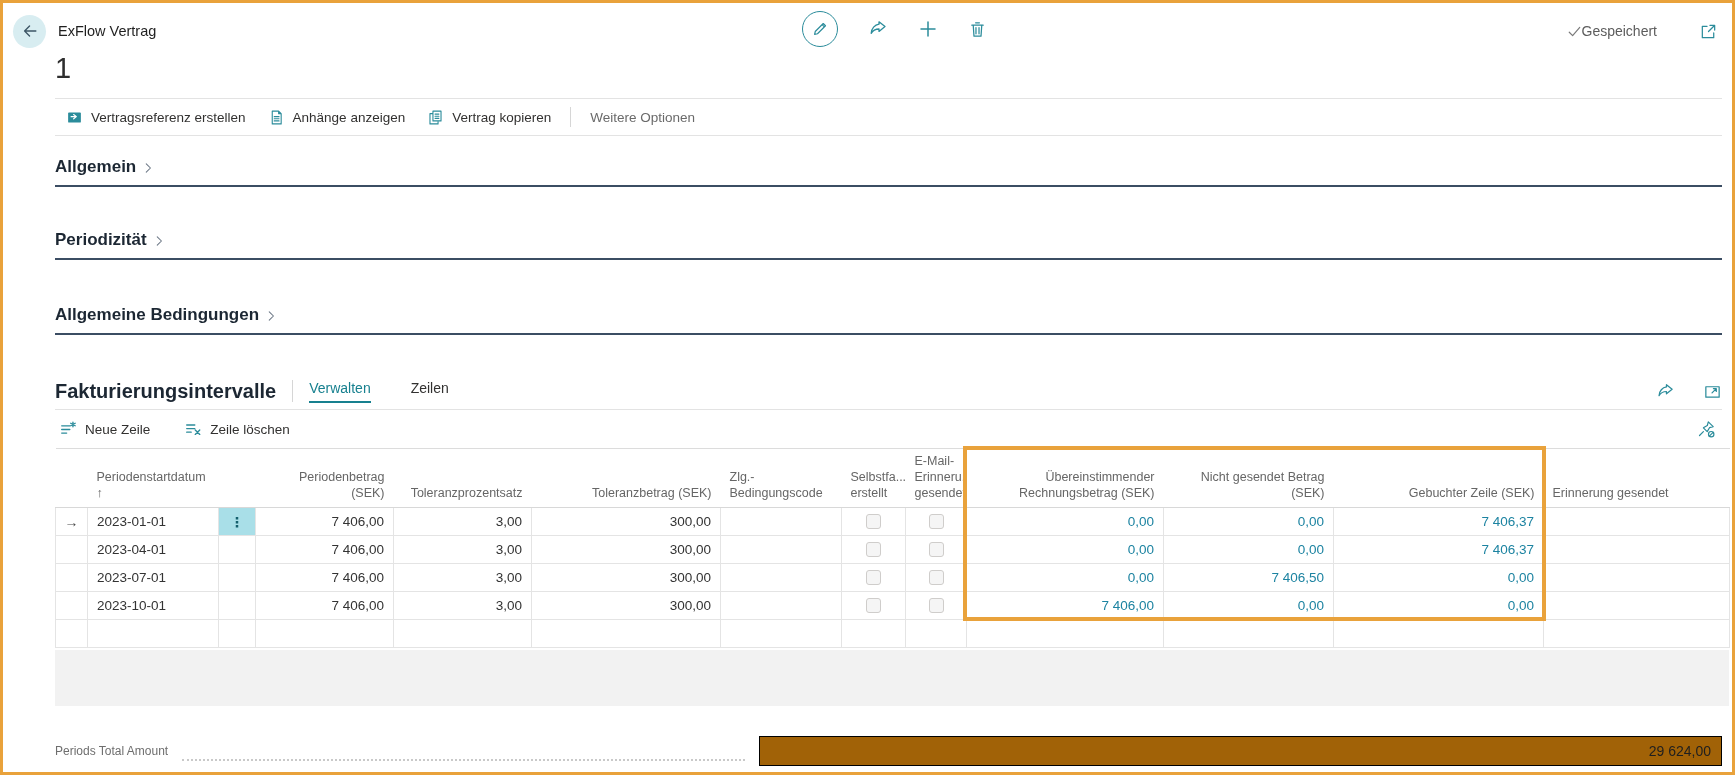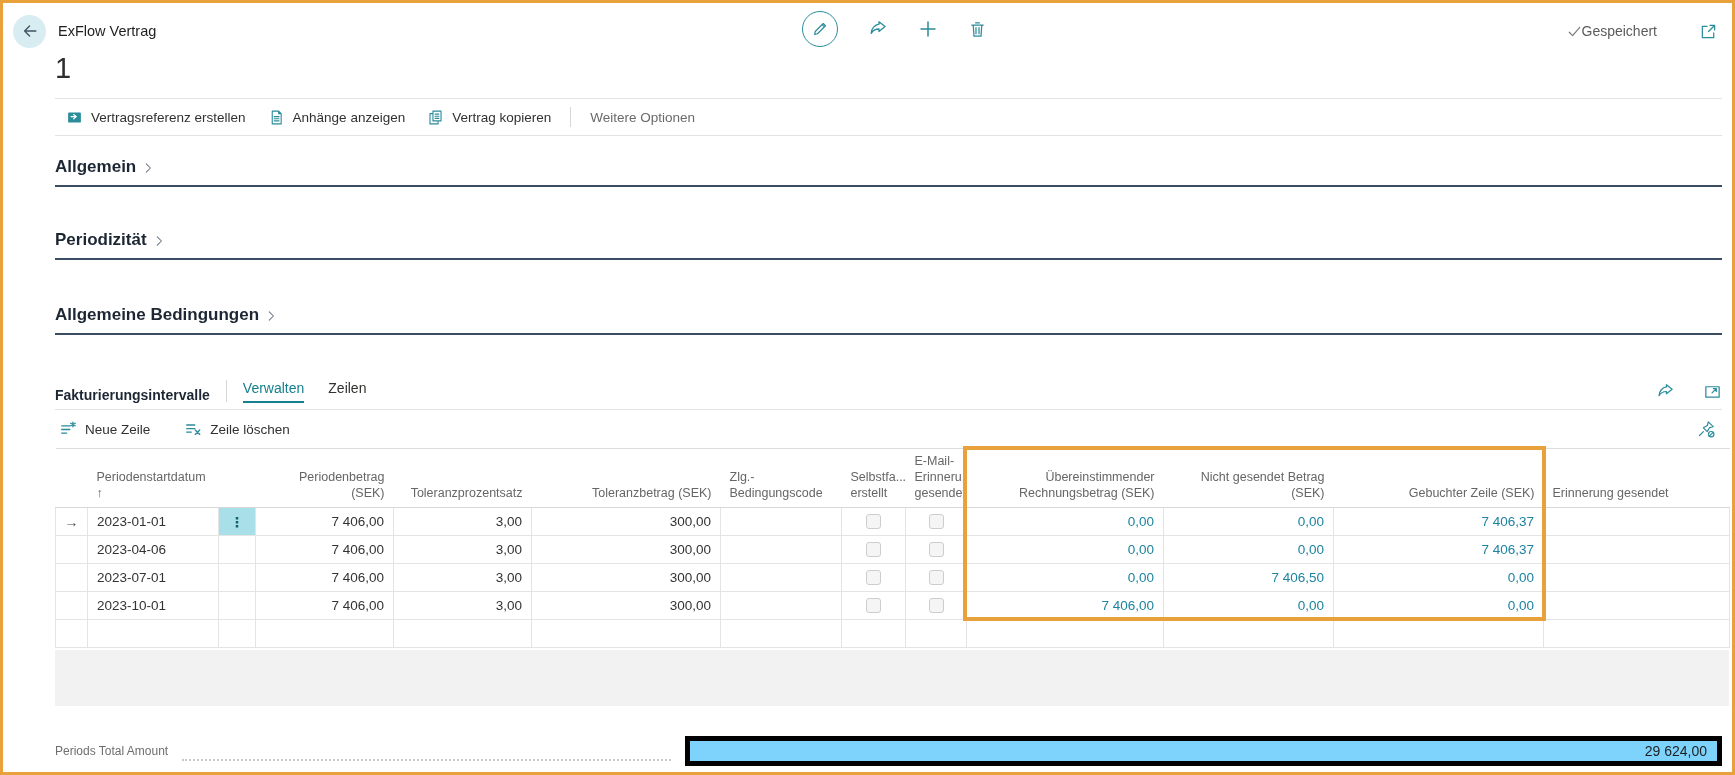--- a/index.html
+++ b/index.html
@@ -45,23 +45,23 @@
   .section.s1 { padding-top: 21px; }
   .section.s2 { padding-top: 45px; }
   .section.s3 { padding-top: 43px; }
   .section-head { display: inline-flex; align-items: center; gap: 5px; cursor: pointer; }
   .section-title { font-size: 17px; font-weight: 700; color: #1c2733; }
   .chev { color: #6b7785; margin-top: 2px; }
 
   
   .subpage { margin: 0 10px 0 52px; padding-top: 44px; }
   .subpage-head { display: flex; align-items: flex-end; height: 24px; }
-  .subpage-title { font-size: 14px; font-weight: 700; color: #1c2733; white-space: nowrap; }
+  .subpage-title { font-size: 20px; font-weight: 700; color: #1c2733; white-space: nowrap; }
   .subpage-head .vdiv { height: 22px; margin: 0 16px; align-self: center; }
-  .tabs { display: flex; gap: 24px; }
+  .tabs { display: flex; gap: 40px; }
   .tab { font-size: 14px; color: #323130; padding-bottom: 5px; border-bottom: 2px solid transparent; cursor: pointer; }
   .tab.active { color: #17808f; border-bottom-color: #17808f; }
   .subpage-icons { margin-left: auto; display: flex; gap: 28px; color: #2b8c9b; align-self: center; }
 
   .subpage-rule { border-top: 1px solid #e3e3e3; margin-top: 6px; }
 
   .grid-toolbar { display: flex; align-items: center; height: 38px; padding-left: 4px; }
   .gt-action { display: flex; align-items: center; gap: 8px; font-size: 13.5px; color: #323130; cursor: pointer; margin-right: 34px; white-space: nowrap; }
   .gt-action .ci { color: #2b8c9b; }
   .pin { margin-left: auto; color: #2b8c9b; margin-right: 6px; }
@@ -90,21 +90,21 @@
 
   .hl-box { position: absolute; left: 908px; top: -2px; width: 583px; height: 175px;
             border: 4px solid #E9A23B; pointer-events: none; }
 
   .gray-band { width: 1674px; height: 56px; background: #f2f2f2; margin-top: 2px; }
 
   
   .footer-row { margin: 30px 10px 0 52px; display: flex; align-items: center; height: 30px; }
   .footer-label { color: #6e6e6e; font-size: 12px; white-space: nowrap; }
   .leader { flex: 1; border-bottom: 2px dotted #c9c9c9; height: 19px; margin: 0 14px; }
-  .value-box { width: 1037px; height: 30px; border: 5px solid #000000; background: #7dd3fc;
+  .value-box { width: 963px; height: 30px; border: 1px solid #000000; background: #a16207;
                display: flex; align-items: center; justify-content: flex-end;
                padding: 0 10px; font-size: 14px; color: #1f1f1f; flex: none; }
 </style>
 </head>
 <body>
 
 <div class="topbar">
   <div class="back-btn">
     <span>
       <svg class="ic" width="18" height="18" viewBox="0 0 20 20" fill="none" stroke="currentColor" stroke-width="1.5" stroke-linecap="round" stroke-linejoin="round">
@@ -349,21 +349,21 @@
           <td class="c">
               <div class="cb"></div>
             </td>
           <td class="r link">0,00</td>
           <td class="r link">0,00</td>
           <td class="r link">7 406,37</td>
           <td></td>
         </tr>
         <tr>
           <td class="marker"></td>
-          <td>2023-04-06</td>
+          <td>2023-04-01</td>
           <td class="c"></td>
           <td class="r">7 406,00</td>
           <td class="r">3,00</td>
           <td class="r">300,00</td>
           <td></td>
           <td class="c">
               <div class="cb"></div>
             </td>
           <td class="c">
               <div class="cb"></div>

